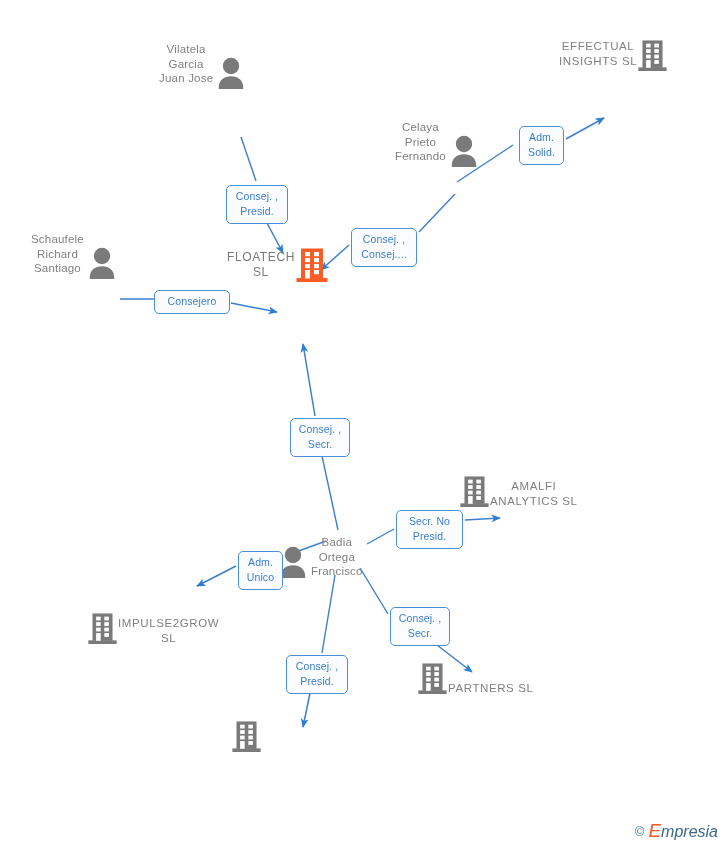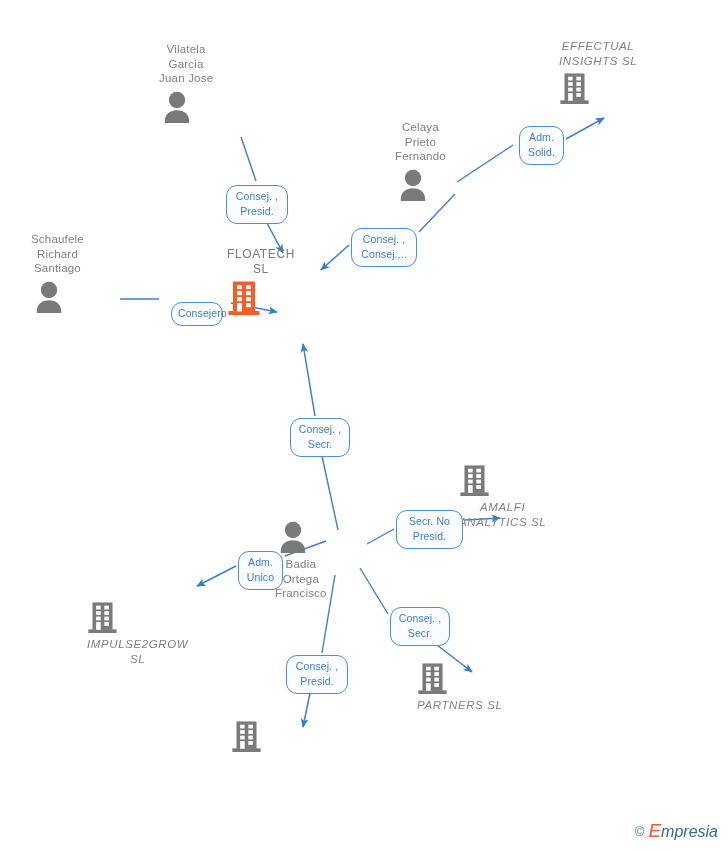--- a/index.html
+++ b/index.html
@@ -21,58 +21,57 @@
     position: absolute;
     left: 0;
     top: 0;
     width: 728px;
     height: 850px;
     pointer-events: none;
   }
   .node {
     position: absolute;
     display: flex;
-    flex-direction: column;
-    align-items: flex-start;
+    flex-direction: row;
+    align-items: flex-end;
     width: 140px;
     margin-left: -70px;
   }
   .node-label {
     font-size: 11.5px;
     line-height: 14.5px;
     color: #808080;
     text-align: center;
     letter-spacing: 0.2px;
     white-space: pre-line;
   }
   .node-label.company {
     color: #808080;
     letter-spacing: 0.6px;
-    font-style: italic;
   }
   .node-label.focus {
     font-weight: normal;
     color: #7a7a7a;
     font-size: 12px;
     letter-spacing: 0.6px;
   }
   .icon-wrap {
     line-height: 0;
   }
-  .label-order-below .node-label { order: 2; margin-top: 3px; }
+  .label-order-below .node-label { order: 2; margin-top: 15px; }
   .label-order-below .icon-wrap { order: 1; }
   .label-order-above .node-label { order: 1; margin-bottom: 4px; }
   .label-order-above .icon-wrap { order: 2; }
 
   .edge-label {
     position: absolute;
     box-sizing: border-box;
     background: #fbfcfe;
     border: 1px solid #4a90d9;
-    border-radius: 11px;
+    border-radius: 5px;
     color: #3c7fd0;
     font-size: 10.5px;
     line-height: 15px;
     text-align: center;
     padding: 3px 6px 4px 6px;
     white-space: pre-line;
     letter-spacing: 0.1px;
   }
   .watermark {
     position: absolute;
@@ -281,21 +280,21 @@
           </svg></div>
       </div>
     </div>
   <div id="labels-group">
       <div class="edge-label" style="left: 226px; top: 185px; width: 62px;">Consej. ,
 Presid.</div>
       <div class="edge-label" style="left: 519px; top: 126px; width: 45px;">Adm.
 Solid.</div>
       <div class="edge-label" style="left: 351px; top: 228px; width: 66px;">Consej. ,
 Consej....</div>
-      <div class="edge-label" style="left: 171px; top: 290px; width: 52px; margin-top: 12px;">Consejero</div>
+      <div class="edge-label" style="left: 154px; top: 290px; width: 76px;">Consejero</div>
       <div class="edge-label" style="left: 290px; top: 418px; width: 60px;">Consej. ,
 Secr.</div>
       <div class="edge-label" style="left: 396px; top: 510px; width: 67px;">Secr.  No
 Presid.</div>
       <div class="edge-label" style="left: 238px; top: 551px; width: 45px;">Adm.
 Unico</div>
       <div class="edge-label" style="left: 390px; top: 607px; width: 60px;">Consej. ,
 Secr.</div>
       <div class="edge-label" style="left: 286px; top: 655px; width: 62px;">Consej. ,
 Presid.</div>

